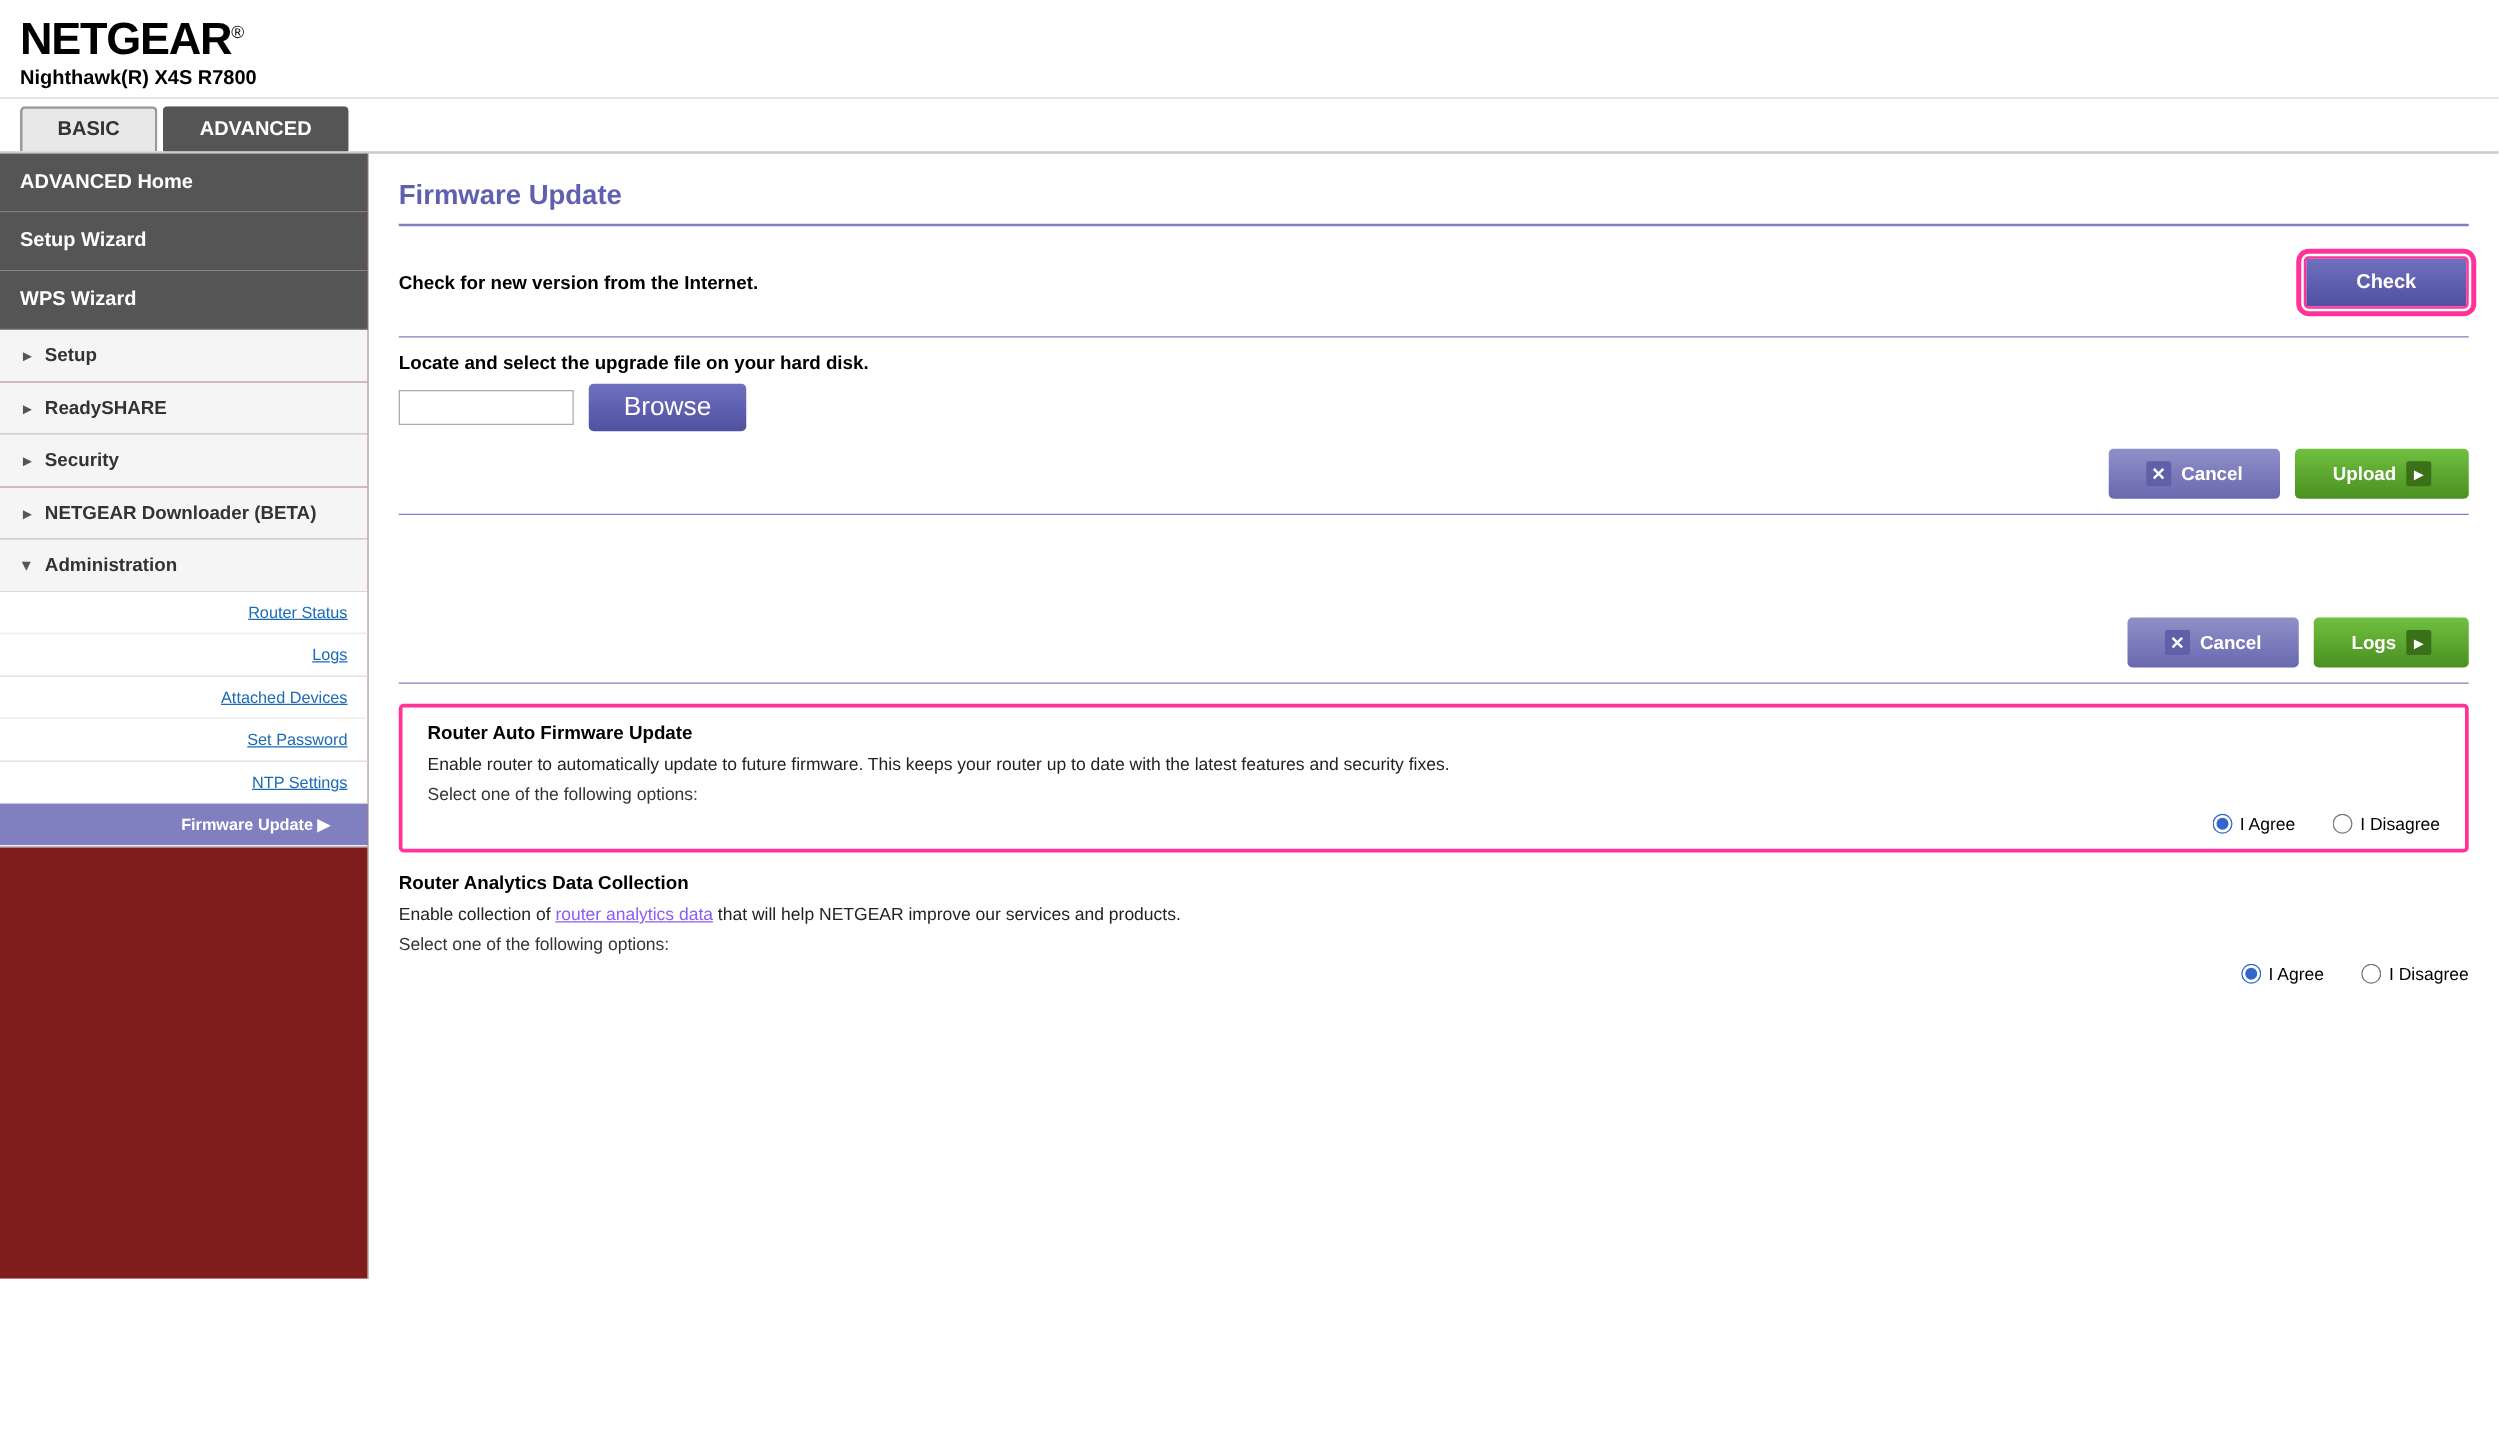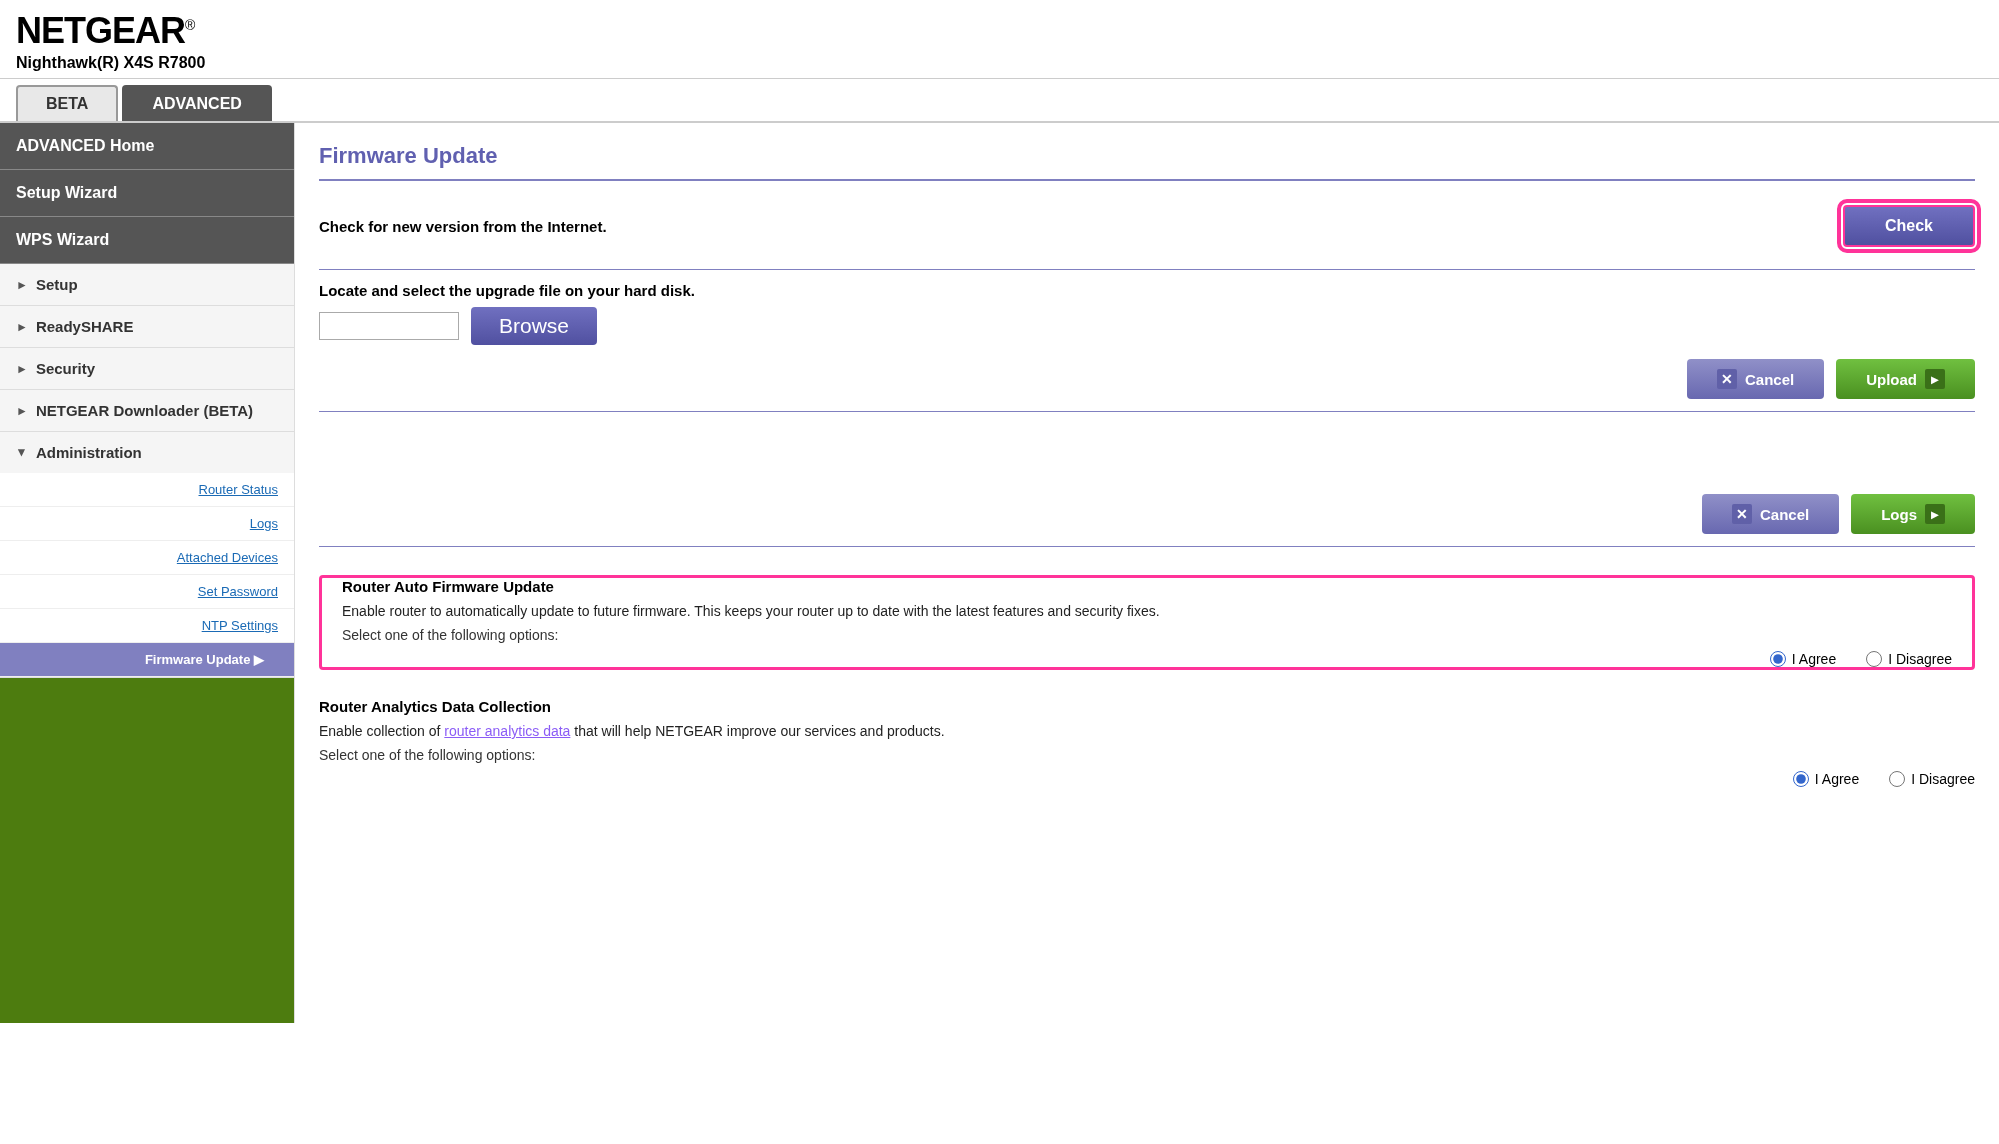--- a/index.html
+++ b/index.html
@@ -13,21 +13,21 @@
 
     
     .tab-bar { display: flex; gap: 0; padding: 6px 0 0 16px; border-bottom: 2px solid #ccc; background: #fff; }
     .tab { padding: 8px 28px; font-size: 16px; font-weight: bold; cursor: pointer; border: 2px solid #999; border-bottom: none; background: #e8e8e8; color: #333; margin-right: 4px; border-radius: 4px 4px 0 0; }
     .tab.active { background: #555; color: #fff; border-color: #555; }
 
     
     .layout { display: flex; min-height: 900px; }
 
     
-    .sidebar { width: 295px; min-width: 295px; background: #4d7c0f; border-right: 1px solid #ddd; }
+    .sidebar { width: 295px; min-width: 295px; background: #7f1d1d; border-right: 1px solid #ddd; }
     .sidebar-item-main { display: block; padding: 14px 16px; font-size: 16px; font-weight: bold; color: #fff; background: #555; cursor: pointer; border-bottom: 1px solid #888; text-decoration: none; }
 
     .sidebar-group { border-bottom: 1px solid #ddd; }
     .sidebar-group-header { display: flex; align-items: center; padding: 12px 16px; font-size: 15px; font-weight: bold; color: #333; cursor: pointer; background: #f5f5f5; }
     .sidebar-group-header .arrow { margin-right: 8px; font-size: 12px; color: #555; }
     .sidebar-group-header.expanded .arrow { transform: rotate(90deg); display: inline-block; }
 
     .sidebar-sub-item { display: block; padding: 9px 16px 9px 30px; font-size: 13px; color: #1a6ab5; cursor: pointer; text-decoration: underline; border-bottom: 1px solid #eee; background: #fff; text-align: right; }
     .sidebar-sub-item.active { background: #8080c0; color: #fff; text-decoration: none; font-weight: bold; padding-right: 30px; }
     .sidebar-sub-item.active::after { content: ' ▶'; }
@@ -50,21 +50,21 @@
     .btn-browse { background: linear-gradient(to bottom, #7070c0, #5050a0); color: #fff; border: none; padding: 7px 28px; font-size: 21px; font-weight: normal; cursor: pointer; border-radius: 4px; }
 
     
     .action-row { display: flex; justify-content: flex-end; gap: 12px; margin: 10px 0; }
     .btn-cancel { background: linear-gradient(to bottom, #9090c8, #6868b0); color: #fff; border: none; padding: 10px 30px; font-size: 15px; font-weight: bold; cursor: pointer; border-radius: 4px; display: flex; align-items: center; gap: 8px; }
     .btn-cancel .x-icon { background: #6060a8; border-radius: 2px; width: 20px; height: 20px; display: flex; align-items: center; justify-content: center; font-weight: bold; font-size: 14px; }
     .btn-upload, .btn-apply { background: linear-gradient(to bottom, #70c040, #4a9020); color: #fff; border: none; padding: 10px 30px; font-size: 15px; font-weight: bold; cursor: pointer; border-radius: 4px; display: flex; align-items: center; gap: 8px; }
     .btn-upload .arrow-icon, .btn-apply .arrow-icon { background: #3a7018; border-radius: 2px; width: 20px; height: 20px; display: flex; align-items: center; justify-content: center; font-size: 13px; }
 
     
-    .auto-firmware-box { border: 3px solid #ff3399; border-radius: 4px; padding: 0 20px; margin: 28px 0; background: #fff; }
+    .auto-firmware-box { border: 3px solid #ff3399; border-radius: 4px; padding: 12px 20px; margin: 16px 0; background: #fff; }
     .auto-firmware-title { font-size: 15px; font-weight: bold; margin-bottom: 8px; }
     .auto-firmware-desc { font-size: 14px; margin-bottom: 8px; color: #222; }
     .radio-group { display: flex; gap: 30px; align-items: center; margin-top: 8px; justify-content: flex-end; }
     .radio-label { display: flex; align-items: center; gap: 6px; font-size: 14px; cursor: pointer; }
     .radio-label input[type="radio"] { width: 16px; height: 16px; accent-color: #3366cc; }
 
     
     .analytics-box { margin: 10px 0; padding: 0 0 10px 0; }
     .analytics-title { font-size: 15px; font-weight: bold; margin-bottom: 8px; }
     .analytics-desc { font-size: 14px; margin-bottom: 8px; color: #222; }
@@ -76,21 +76,21 @@
 <body>
 
 <div class="header">
   <div class="logo-text">
     <span>NETGEAR</span><sup>®</sup>
   </div>
   <div class="model-name">Nighthawk(R) X4S R7800</div>
 </div>
 
 <div class="tab-bar">
-  <div class="tab">BETA</div>
+  <div class="tab">BASIC</div>
   <div class="tab active">ADVANCED</div>
 </div>
 
 <div class="layout">
 
   <div class="sidebar">
 
     <div class="sidebar-item-main">ADVANCED Home</div>
     <div class="sidebar-item-main">Setup Wizard</div>
     <div class="sidebar-item-main">WPS Wizard</div>

